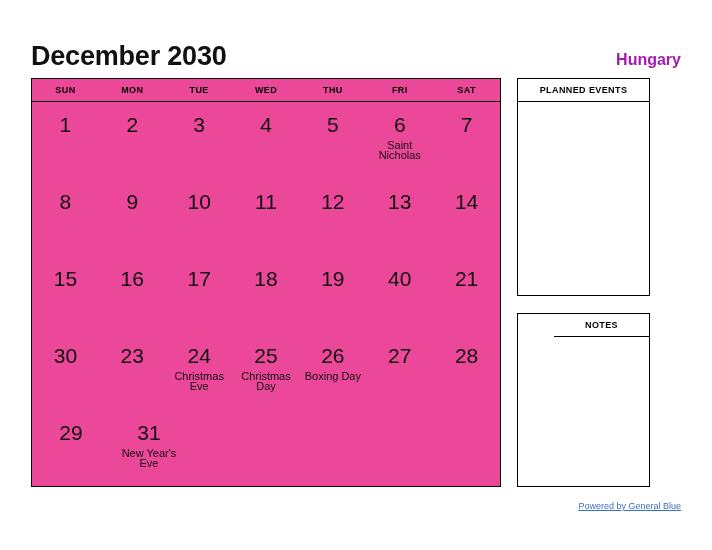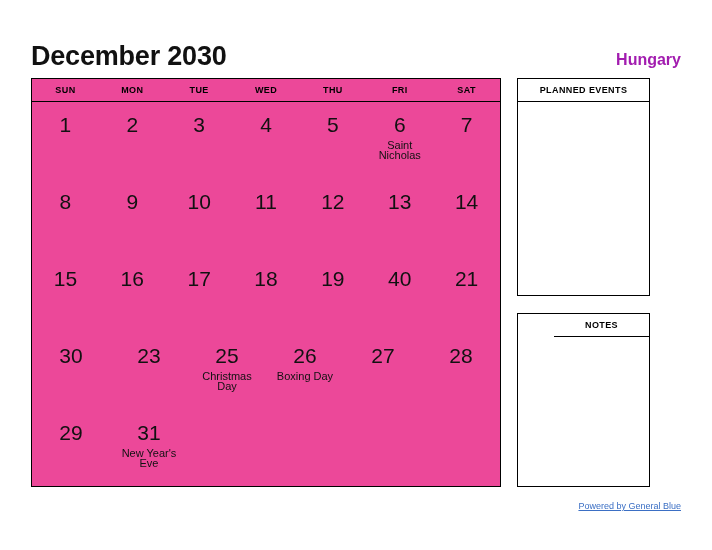--- a/index.html
+++ b/index.html
@@ -237,20 +237,24 @@
           </div>
         </div>
         <div class="week-row">
           <div class="day-cell">
             <div class="day-number">30</div>
           </div>
           <div class="day-cell">
             <div class="day-number">23</div>
           </div>
           <div class="day-cell">
+            <div class="day-number">24</div>
+            <div class="day-event">Christmas Eve</div>
+          </div>
+          <div class="day-cell">
             <div class="day-number">25</div>
             <div class="day-event">Christmas Day</div>
           </div>
           <div class="day-cell">
             <div class="day-number">26</div>
             <div class="day-event">Boxing Day</div>
           </div>
           <div class="day-cell">
             <div class="day-number">27</div>
           </div>

